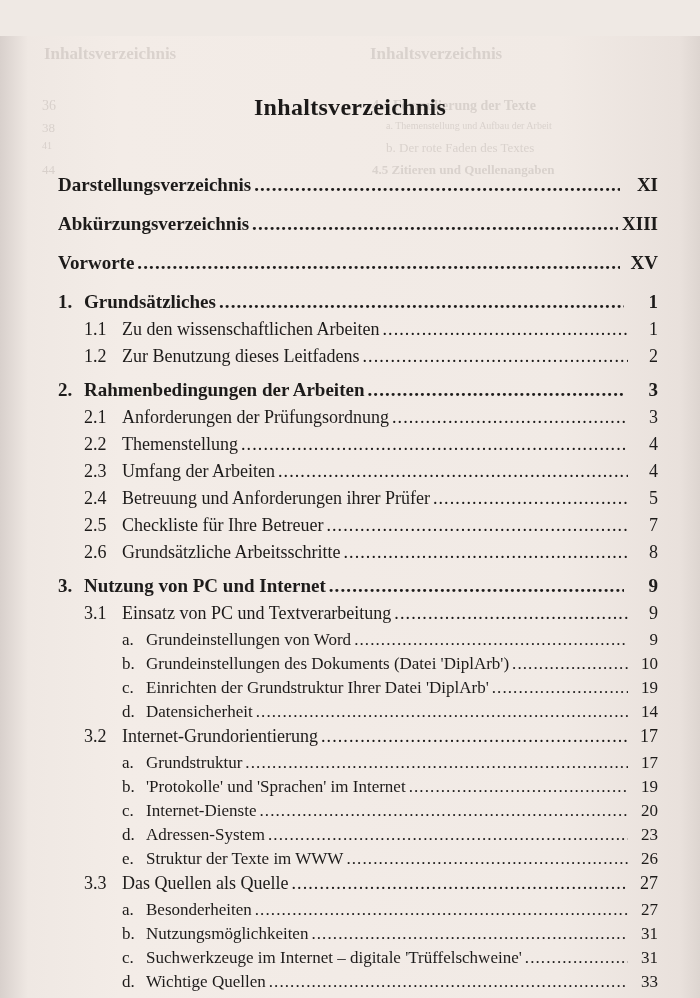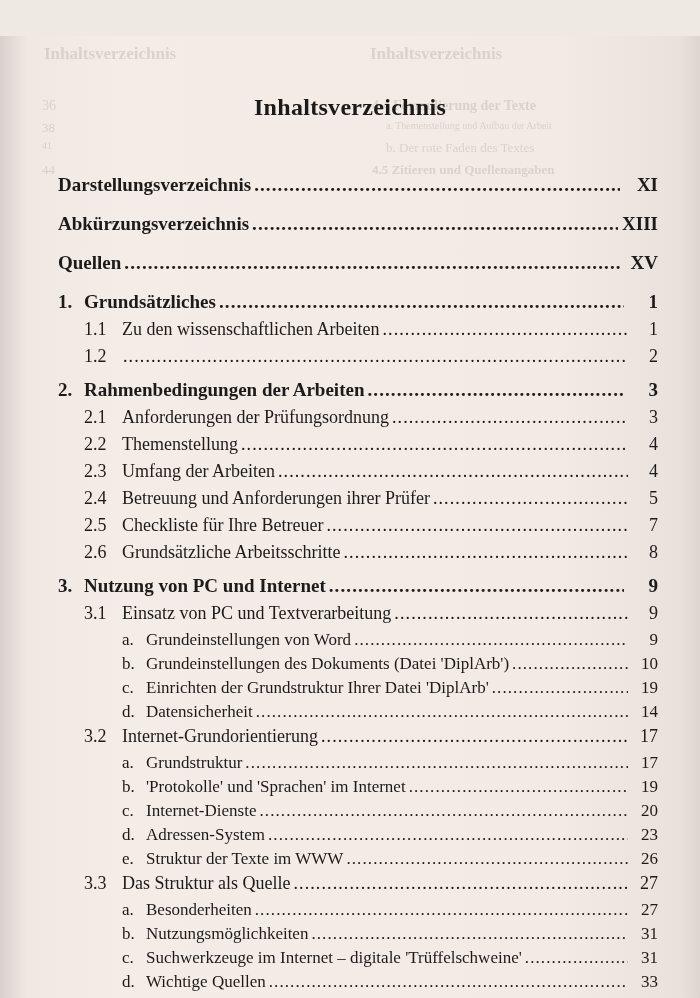--- a/index.html
+++ b/index.html
@@ -156,38 +156,39 @@
           <span class="label">Darstellungsverzeichnis</span>
           <span class="dots">................................................................................................................................................................</span>
           <span class="page">XI</span>
         </div>
         <div class="row lvl-front">
           <span class="label">Abkürzungsverzeichnis </span>
           <span class="dots">................................................................................................................................................................</span>
           <span class="page">XIII</span>
         </div>
         <div class="row lvl-front">
-          <span class="label">Quellen </span>
+          <span class="label">Vorworte </span>
           <span class="dots">................................................................................................................................................................</span>
           <span class="page"> XV</span>
         </div>
         <div class="row lvl-1">
           <span class="num">1.</span>
           <span class="label">Grundsätzliches</span>
           <span class="dots">................................................................................................................................................................</span>
           <span class="page">1</span>
         </div>
         <div class="row lvl-2">
           <span class="num">1.1</span>
           <span class="label">Zu den wissenschaftlichen Arbeiten </span>
           <span class="dots">................................................................................................................................................................</span>
           <span class="page">1</span>
         </div>
         <div class="row lvl-2">
           <span class="num">1.2</span>
+          <span class="label">Zur Benutzung dieses Leitfadens</span>
           <span class="dots">................................................................................................................................................................</span>
           <span class="page">2</span>
         </div>
         <div class="row lvl-1">
           <span class="num">2.</span>
           <span class="label">Rahmenbedingungen der Arbeiten</span>
           <span class="dots">................................................................................................................................................................</span>
           <span class="page">3</span>
         </div>
         <div class="row lvl-2">
@@ -293,21 +294,21 @@
           <span class="page">23</span>
         </div>
         <div class="row lvl-3">
           <span class="num">e.</span>
           <span class="label">Struktur der Texte im WWW </span>
           <span class="dots">................................................................................................................................................................</span>
           <span class="page">26</span>
         </div>
         <div class="row lvl-2">
           <span class="num">3.3</span>
-          <span class="label">Das Struktur als Quelle </span>
+          <span class="label">Das Quellen als Quelle </span>
           <span class="dots">................................................................................................................................................................</span>
           <span class="page">27</span>
         </div>
         <div class="row lvl-3">
           <span class="num">a.</span>
           <span class="label">Besonderheiten </span>
           <span class="dots">................................................................................................................................................................</span>
           <span class="page">27</span>
         </div>
         <div class="row lvl-3">

